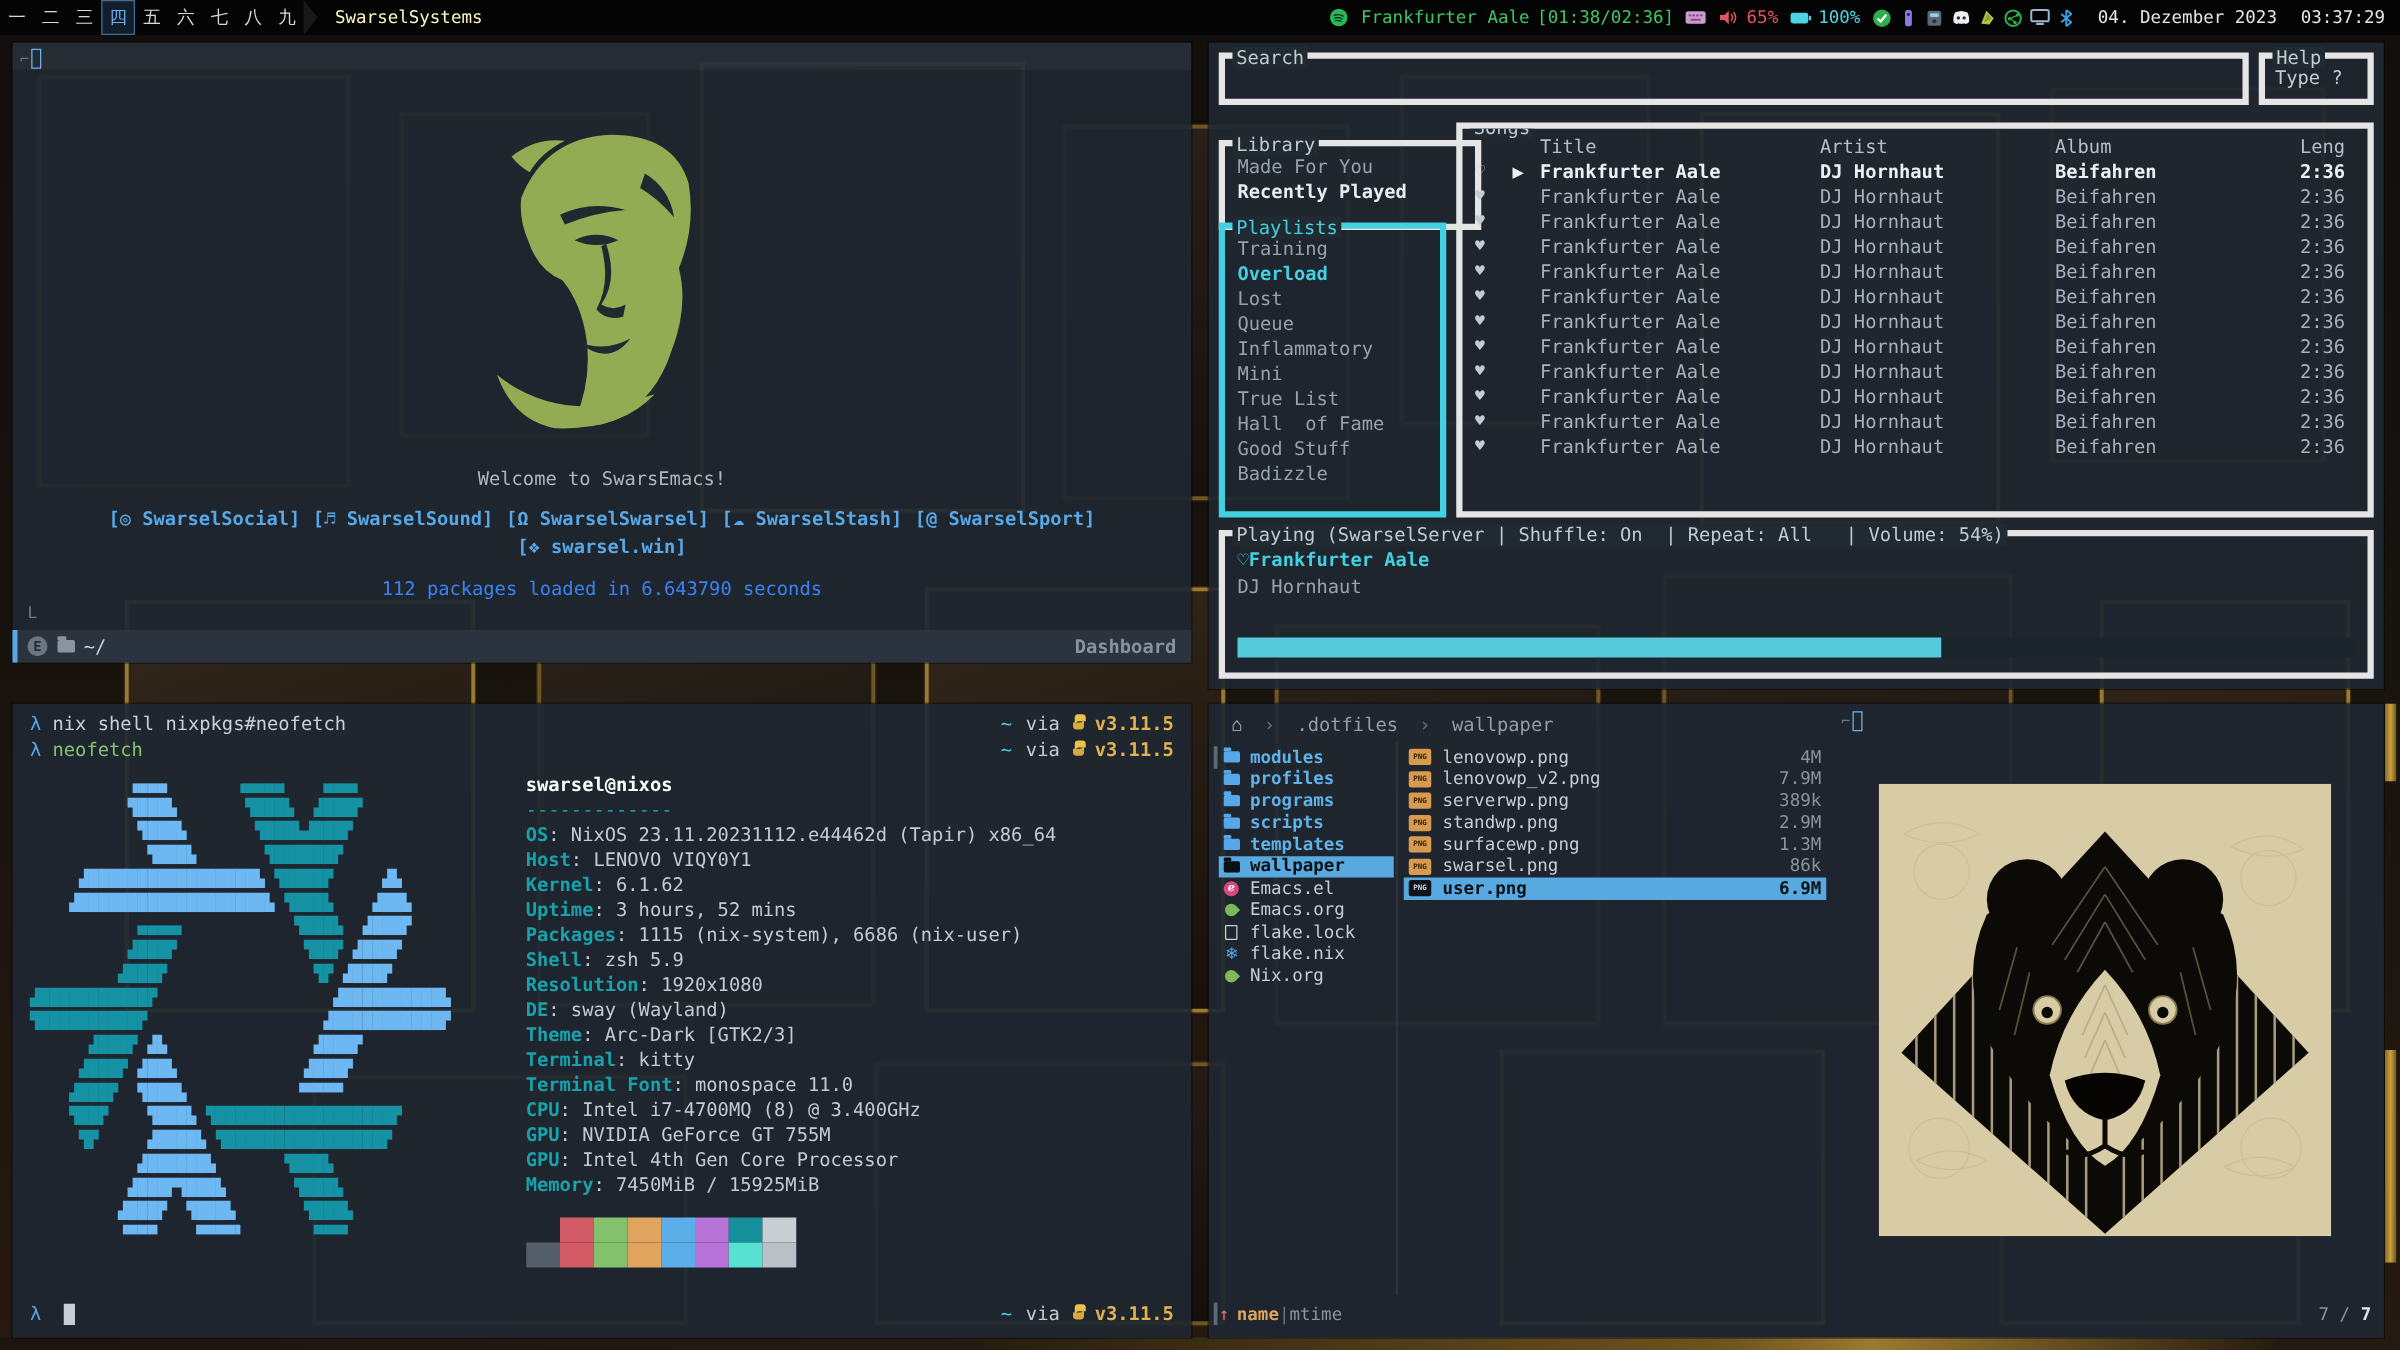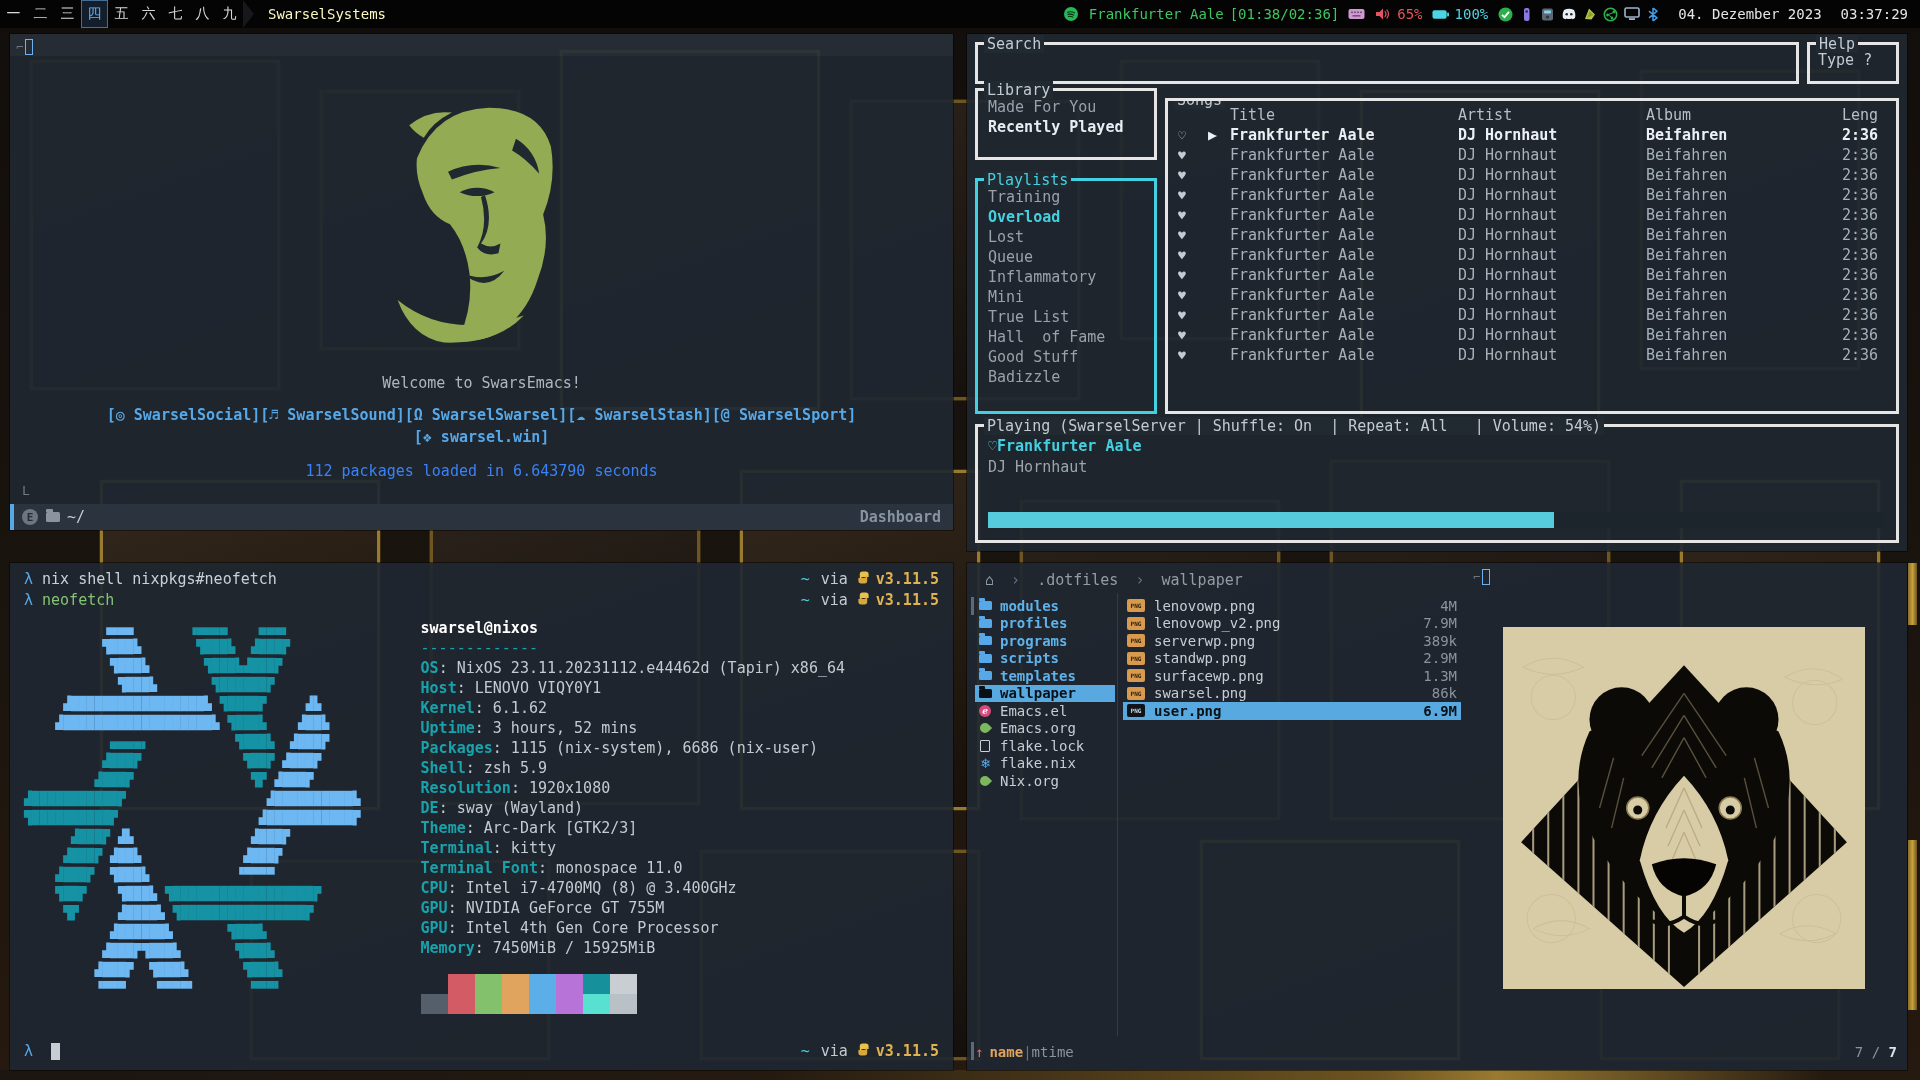--- a/index.html
+++ b/index.html
@@ -28,42 +28,42 @@
   .window{position:absolute;background:rgba(31,39,48,0.93);box-shadow:0 0 0 1px rgba(0,0,0,.45)}
 
   
   .emacs{left:10px;top:34px;width:943px;height:496px;color:#b9c2c9;font-size:15px}
   .cursor-line{position:absolute;left:0;top:0;right:0;height:22px;background:rgba(255,255,255,.035)}
   .kcursor{display:inline-block;width:8px;height:16px;border:1px solid #6cb2f0;vertical-align:middle}
   .corner-mark{color:#6b7680;font-size:12px;margin-right:2px}
   .emacs-top{position:absolute;left:6px;top:3px}
   .face-wrap{position:absolute;left:0;right:0;top:66px;display:flex;justify-content:center}
   .welcome{position:absolute;left:0;right:0;top:340px;text-align:center;color:#aeb7bf}
-  .links-row{position:absolute;left:0;right:0;top:372px;display:flex;justify-content:center;}
+  .links-row{position:absolute;left:0;right:0;top:372px;display:flex;justify-content:center;gap:10px}
   .dash-link{color:#57a8e8;font-weight:bold;text-decoration:none;white-space:pre}
   .homepage-row{position:absolute;left:0;right:0;top:394px;text-align:center}
   .load-msg{position:absolute;left:0;right:0;top:428px;text-align:center;color:#3b82f6}
   .margin-l{position:absolute;left:12px;bottom:32px;color:#707a84;font-size:13px}
   .modeline{position:absolute;left:0;right:0;bottom:0;height:26px;background:#2a333e;display:flex;align-items:center;padding-right:12px}
   .ml-bar{width:4px;height:26px;background:#57a8e8;margin-right:8px}
   .ml-badge{width:16px;height:16px;border-radius:50%;background:#6b7680;color:#232b34;font-size:11px;font-weight:bold;display:flex;align-items:center;justify-content:center;margin-right:8px}
   .ml-folder{width:14px;height:10px;background:#8a949e;border-radius:1.5px;position:relative;margin-right:7px}
   .ml-folder::before{content:"";position:absolute;top:-3px;left:0;width:7px;height:3px;background:inherit;border-radius:1px 1px 0 0}
   .ml-path{color:#c6cdd3}
   .ml-mode{margin-left:auto;color:#8793a0;font-weight:bold}
 
   
   .music{left:967px;top:34px;width:940px;height:517px;color:#c3cbd2;font-size:15px}
-  .tui-box{position:absolute;border:3px solid #e5e5e5}
+  .tui-box{position:absolute;border:5px solid #e5e5e5}
   .box-title{position:absolute;top:-10px;left:6px;background:#212931;padding:0 3px;font-size:15px;color:#c3cbd2;white-space:pre;line-height:18px}
   .cyan-box{border-color:#43d0e0}
   .cyan-box>.box-title{color:#43d0e0}
   .box-search{left:8px;top:8px;width:824px;height:42px}
   .box-help{left:840px;top:8px;width:92px;height:42px;padding:6px 8px}
-  .box-library{left:8px;top:54px;width:182px;height:72px;padding:6px 10px}
+  .box-library{left:8px;top:78px;width:210px;height:72px;padding:6px 10px}
   .box-playlists{left:8px;top:144px;width:182px;height:236px;padding:6px 10px}
   .box-songs{left:198px;top:64px;width:734px;height:316px;padding:4px 0;overflow:hidden}
   .box-playing{left:8px;top:390px;width:924px;height:119px;padding:8px 10px}
   .lib-item,.pl-item{line-height:20px;white-space:pre;color:#98a2ab}
   .lib-item.strong{color:#e8edf2;font-weight:bold}
   .pl-item.selected{color:#43d0e0;font-weight:bold}
   .songs-header,.song-row{display:grid;grid-template-columns:30px 22px 1fr 188px 188px 52px;align-items:center;height:20px;padding:0 10px;color:#a7b1ba}
   .songs-header{color:#b6bfc8}
   .song-row.playing{color:#edf1f5;font-weight:bold}
   .s-heart{font-size:13px;color:#c3ccd2}

